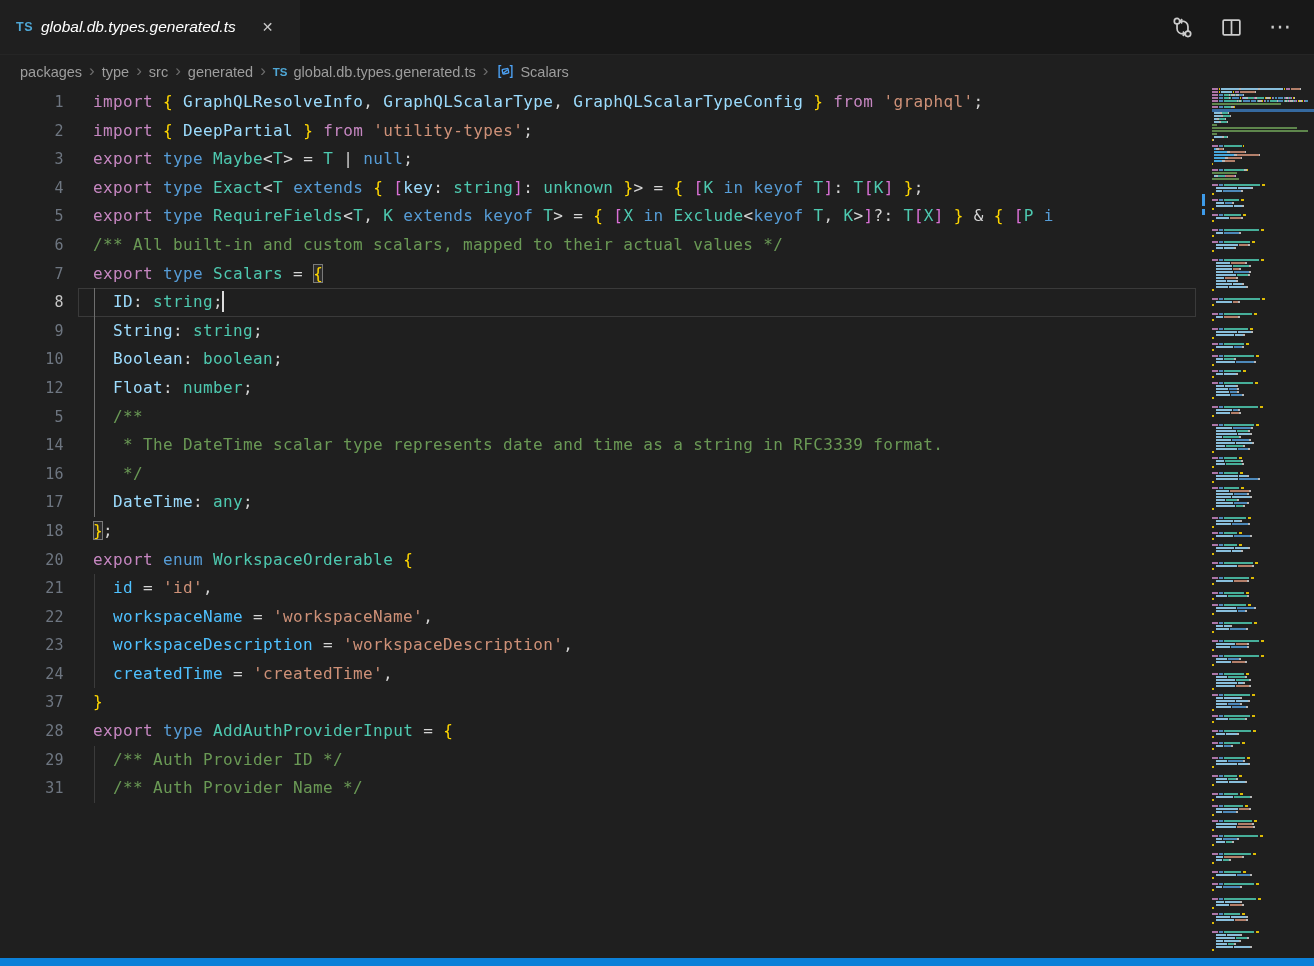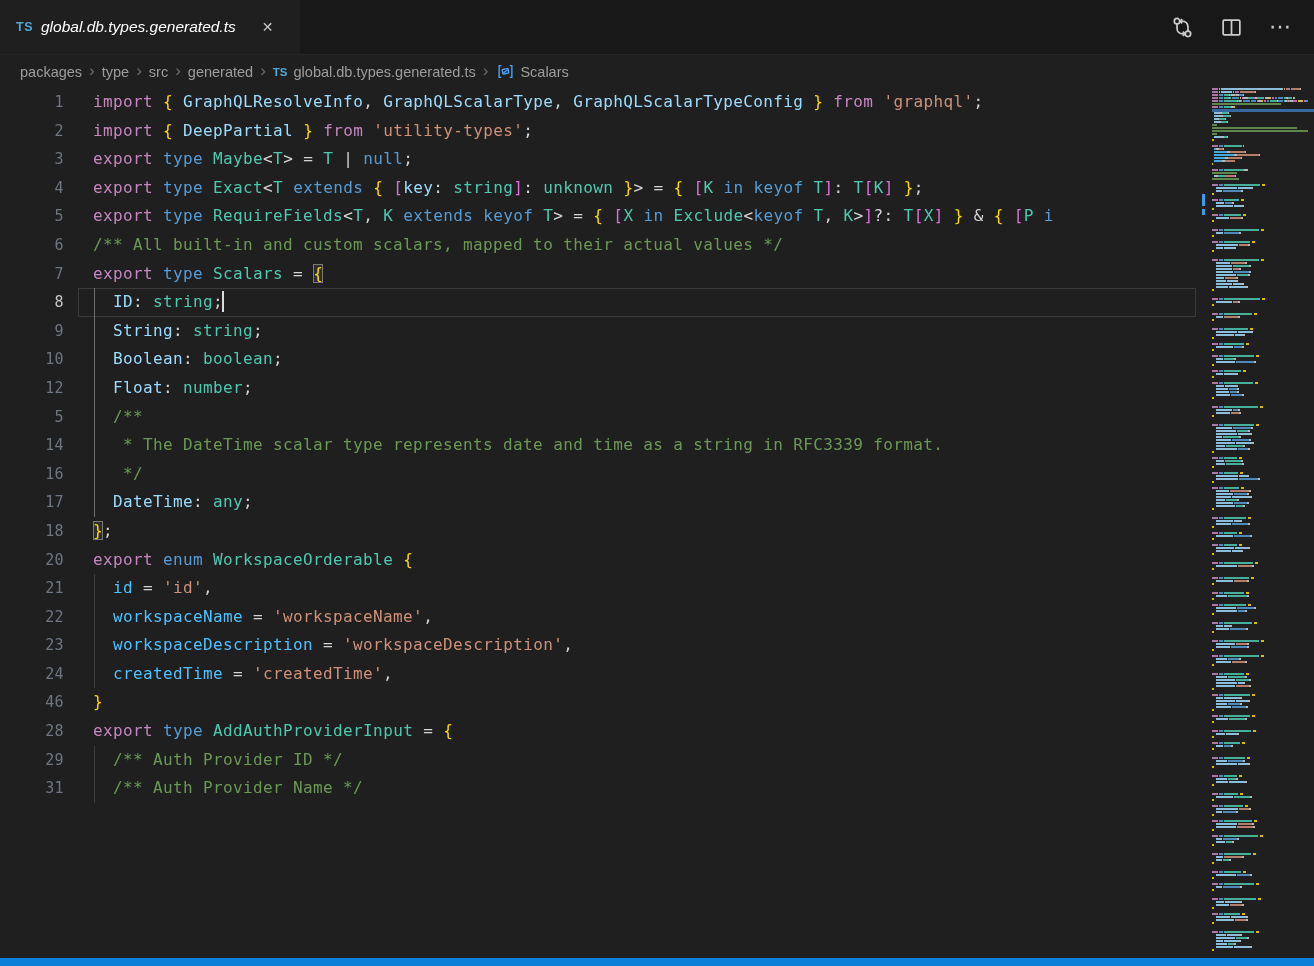--- a/index.html
+++ b/index.html
@@ -139,21 +139,21 @@
         <div class="code-row"><span class="ln">5</span><span class="row-content g-active"><span class="t-com">  /**</span></span></div>
         <div class="code-row"><span class="ln">14</span><span class="row-content g-active"><span class="t-com">   * The DateTime scalar type represents date and time as a string in RFC3339 format.</span></span></div>
         <div class="code-row"><span class="ln">16</span><span class="row-content g-active"><span class="t-com">   */</span></span></div>
         <div class="code-row"><span class="ln">17</span><span class="row-content g-active"><span class="t-fg">  </span><span class="t-var">DateTime</span><span class="t-fg">: </span><span class="t-type">any</span><span class="t-fg">;</span></span></div>
         <div class="code-row"><span class="ln">18</span><span class="row-content"><span class="t-b1 bm">}</span><span class="t-fg">;</span></span></div>
         <div class="code-row"><span class="ln">20</span><span class="row-content"><span class="t-kw">export</span><span class="t-fg"> </span><span class="t-ctrl">enum</span><span class="t-fg"> </span><span class="t-type">WorkspaceOrderable</span><span class="t-fg"> </span><span class="t-b1">{</span></span></div>
         <div class="code-row"><span class="ln">21</span><span class="row-content g-dim"><span class="t-fg">  </span><span class="t-enum">id</span><span class="t-fg"> = </span><span class="t-str">'id'</span><span class="t-fg">,</span></span></div>
         <div class="code-row"><span class="ln">22</span><span class="row-content g-dim"><span class="t-fg">  </span><span class="t-enum">workspaceName</span><span class="t-fg"> = </span><span class="t-str">'workspaceName'</span><span class="t-fg">,</span></span></div>
         <div class="code-row"><span class="ln">23</span><span class="row-content g-dim"><span class="t-fg">  </span><span class="t-enum">workspaceDescription</span><span class="t-fg"> = </span><span class="t-str">'workspaceDescription'</span><span class="t-fg">,</span></span></div>
         <div class="code-row"><span class="ln">24</span><span class="row-content g-dim"><span class="t-fg">  </span><span class="t-enum">createdTime</span><span class="t-fg"> = </span><span class="t-str">'createdTime'</span><span class="t-fg">,</span></span></div>
-        <div class="code-row"><span class="ln">46</span><span class="row-content"><span class="t-b1">}</span></span></div>
+        <div class="code-row"><span class="ln">37</span><span class="row-content"><span class="t-b1">}</span></span></div>
         <div class="code-row"><span class="ln">28</span><span class="row-content"><span class="t-kw">export</span><span class="t-fg"> </span><span class="t-ctrl">type</span><span class="t-fg"> </span><span class="t-type">AddAuthProviderInput</span><span class="t-fg"> = </span><span class="t-b1">{</span></span></div>
         <div class="code-row"><span class="ln">29</span><span class="row-content g-dim"><span class="t-com">  /** Auth Provider ID */</span></span></div>
         <div class="code-row"><span class="ln">31</span><span class="row-content g-dim"><span class="t-com">  /** Auth Provider Name */</span></span></div>
       </div>
     <div class="scrollbar-strip">
         <div class="ov-marker" style="top: 106px; height: 12px;"></div>
         <div class="ov-marker" style="top: 121px; height: 6px;"></div>
       </div>
     <div class="minimap">
         <div class="mm-row"><span class="mm-seg m-kw" style="width: 6px;"></span><span class="mm-seg" style="width: 1px;"></span><span class="mm-seg m-b1" style="width: 1px;"></span><span class="mm-seg" style="width: 1px;"></span><span class="mm-seg m-var" style="width: 18px;"></span><span class="mm-seg m-fg" style="width: 2px;"></span><span class="mm-seg m-var" style="width: 17px;"></span><span class="mm-seg m-fg" style="width: 2px;"></span><span class="mm-seg m-var" style="width: 23px;"></span><span class="mm-seg" style="width: 1px;"></span><span class="mm-seg m-b1" style="width: 1px;"></span><span class="mm-seg" style="width: 1px;"></span><span class="mm-seg m-kw" style="width: 4px;"></span><span class="mm-seg" style="width: 1px;"></span><span class="mm-seg m-str" style="width: 9px;"></span><span class="mm-seg m-fg" style="width: 1px;"></span></div>

